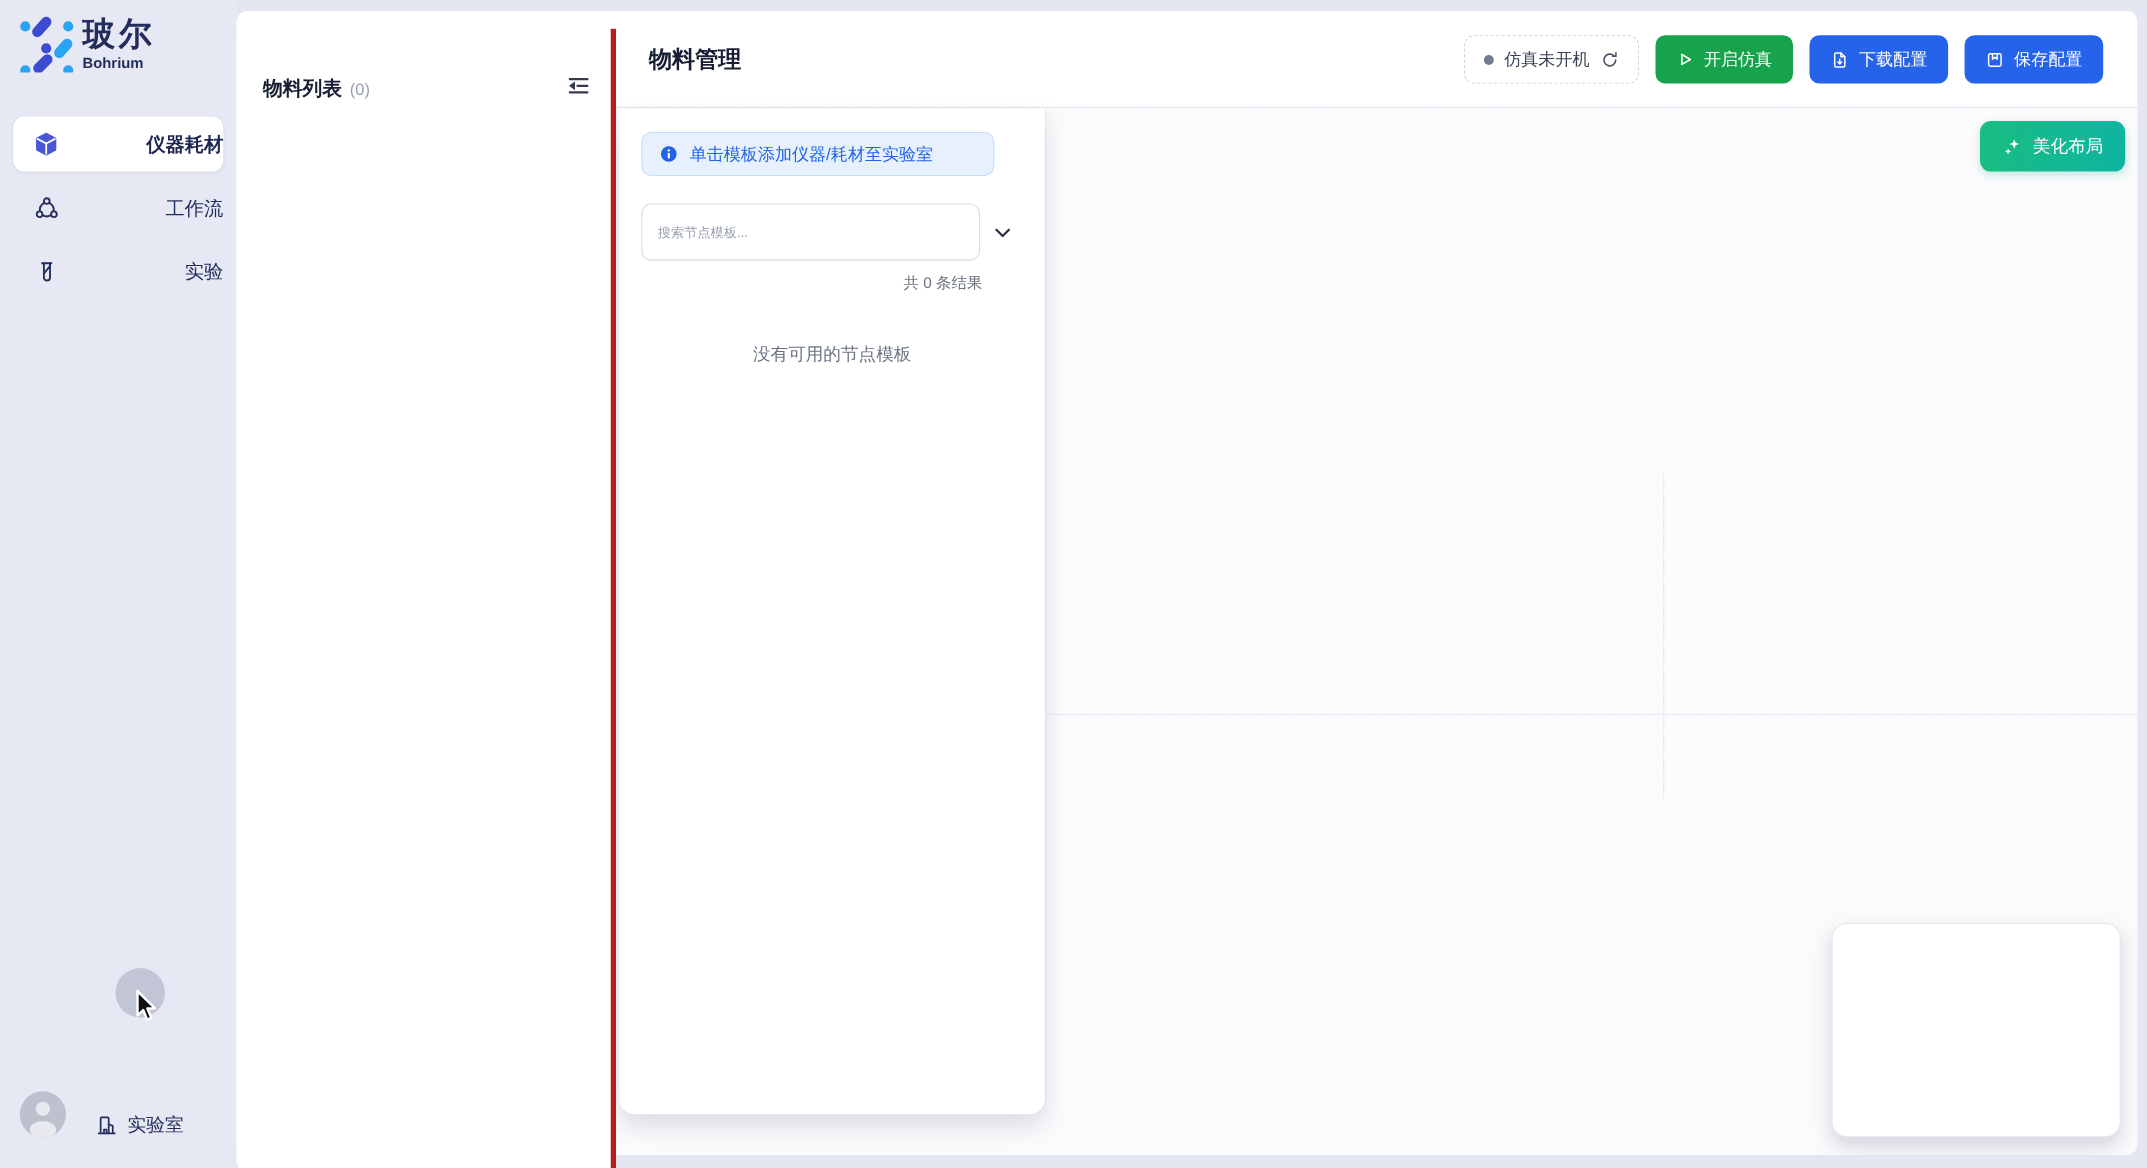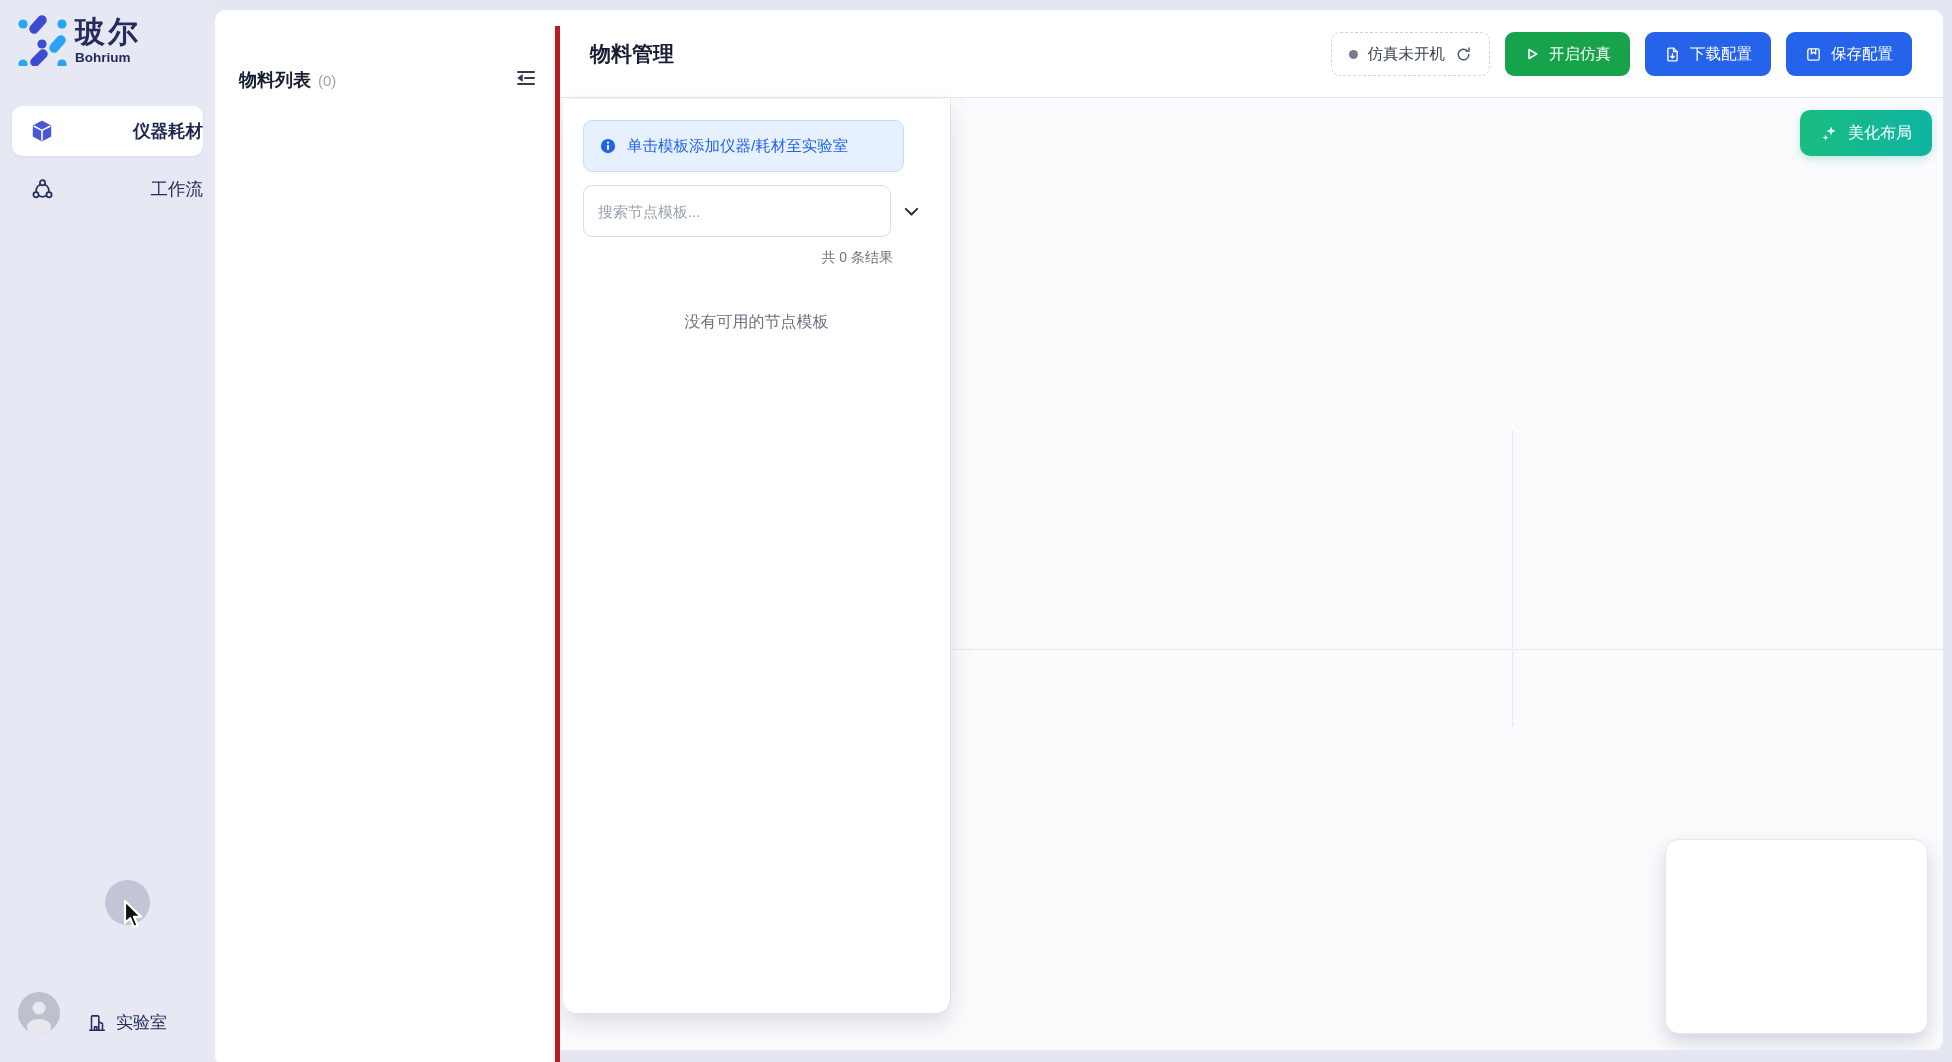--- a/index.html
+++ b/index.html
@@ -54,27 +54,27 @@
   .btn-green { background:#17a34c; }
   .btn-blue  { background:#2563eb; }
   
   .canvas { position:absolute; left:0; top:87px; width:100%; height:953px; background:#fbfbfd;
             border-top:1px dotted #ccd0de; }
   .guide-h { position:absolute; left:390px; top:551px; right:0; height:0; border-top:1px dotted #d6d8e8; }
   .guide-v { position:absolute; left:952px; top:333px; width:0; height:295px; border-left:1px dotted #d6d8e8; }
   
   .tpl-panel { position:absolute; left:3px; top:1px; width:387px; height:914px; background:#fff;
                border-radius:0 0 14px 14px; box-shadow:0 10px 22px rgba(90,95,125,.20), 1px 0 0 #ececf3; }
-  .hint-banner { position:absolute; left:20px; top:21px; width:321px; height:52px;
+  .hint-banner { position:absolute; left:20px; top:21px; width:321px; height:40px;
                  background:#e7f1fe; border:1px solid #c6dcfc; border-radius:9px;
                  display:flex; align-items:center; gap:10px; padding:0 15px;
                  font-size:15.5px; color:#2263e8; }
   .search-row { position:absolute; left:20px; top:86px; width:347px; display:flex; align-items:center; gap:10px; }
   .search-input { width:308px; height:52px; border:1.5px solid #d8dce4; border-radius:9px;
-                  padding:4px 14px; font-size:15px; color:#8b5cf6;
+                  padding:4px 14px; font-size:12px; color:#8b5cf6;
                   font-family:"Liberation Sans","DejaVu Sans",sans-serif; outline:none; }
   .search-input::placeholder { color:#9aa2b0; }
   .results-count { position:absolute; right:57px; top:150px; font-size:14px; color:#6b7280; }
   .empty-text { position:absolute; left:0; top:213px; width:100%; text-align:center;
                 font-size:16px; color:#6a7282; }
   
   .beautify-btn { position:absolute; right:11px; top:12px; height:46px; padding:0 20px;
                   display:flex; align-items:center; gap:9px; border:none; border-radius:10px;
                   background:linear-gradient(90deg,#19bd80,#0fb4a3); color:#fff; font-size:16px;
                   cursor:pointer; box-shadow:0 3px 8px rgba(16,170,140,.25);
@@ -121,20 +121,30 @@
       <span class="mi">
         <svg width="23" height="23" viewBox="0 0 24 24" fill="none" stroke="#242e5c" stroke-width="1.8">
           <circle cx="12" cy="13" r="6.6"></circle>
           <circle cx="12" cy="5" r="2.7" fill="#e6e8f3"></circle>
           <circle cx="5.2" cy="17.5" r="2.7" fill="#e6e8f3"></circle>
           <circle cx="18.8" cy="17.5" r="2.7" fill="#e6e8f3"></circle>
         </svg>
       </span>
       <span>工作流</span>
     </div>
+    <div class="menu-item">
+      <span class="mi">
+        <svg width="23" height="23" viewBox="0 0 24 24" fill="none" stroke="#242e5c" stroke-width="1.8" stroke-linecap="round" stroke-linejoin="round">
+          <path d="M7.6 3.5h8.8"></path>
+          <path d="M9.3 3.5v13.4a2.9 2.9 0 0 0 5.8 0V3.5"></path>
+          <path d="M15 6.2 9.4 13.2"></path>
+        </svg>
+      </span>
+      <span>实验</span>
+    </div>
   </div>
 
   <div class="sidebar-footer">
     <div class="avatar">
       <svg width="42" height="42" viewBox="0 0 42 42">
         <circle cx="21" cy="16" r="6.5" fill="#e7e9ee"></circle>
         <ellipse cx="21" cy="35" rx="12" ry="8" fill="#e7e9ee"></ellipse>
       </svg>
     </div>
     <div class="lab">

